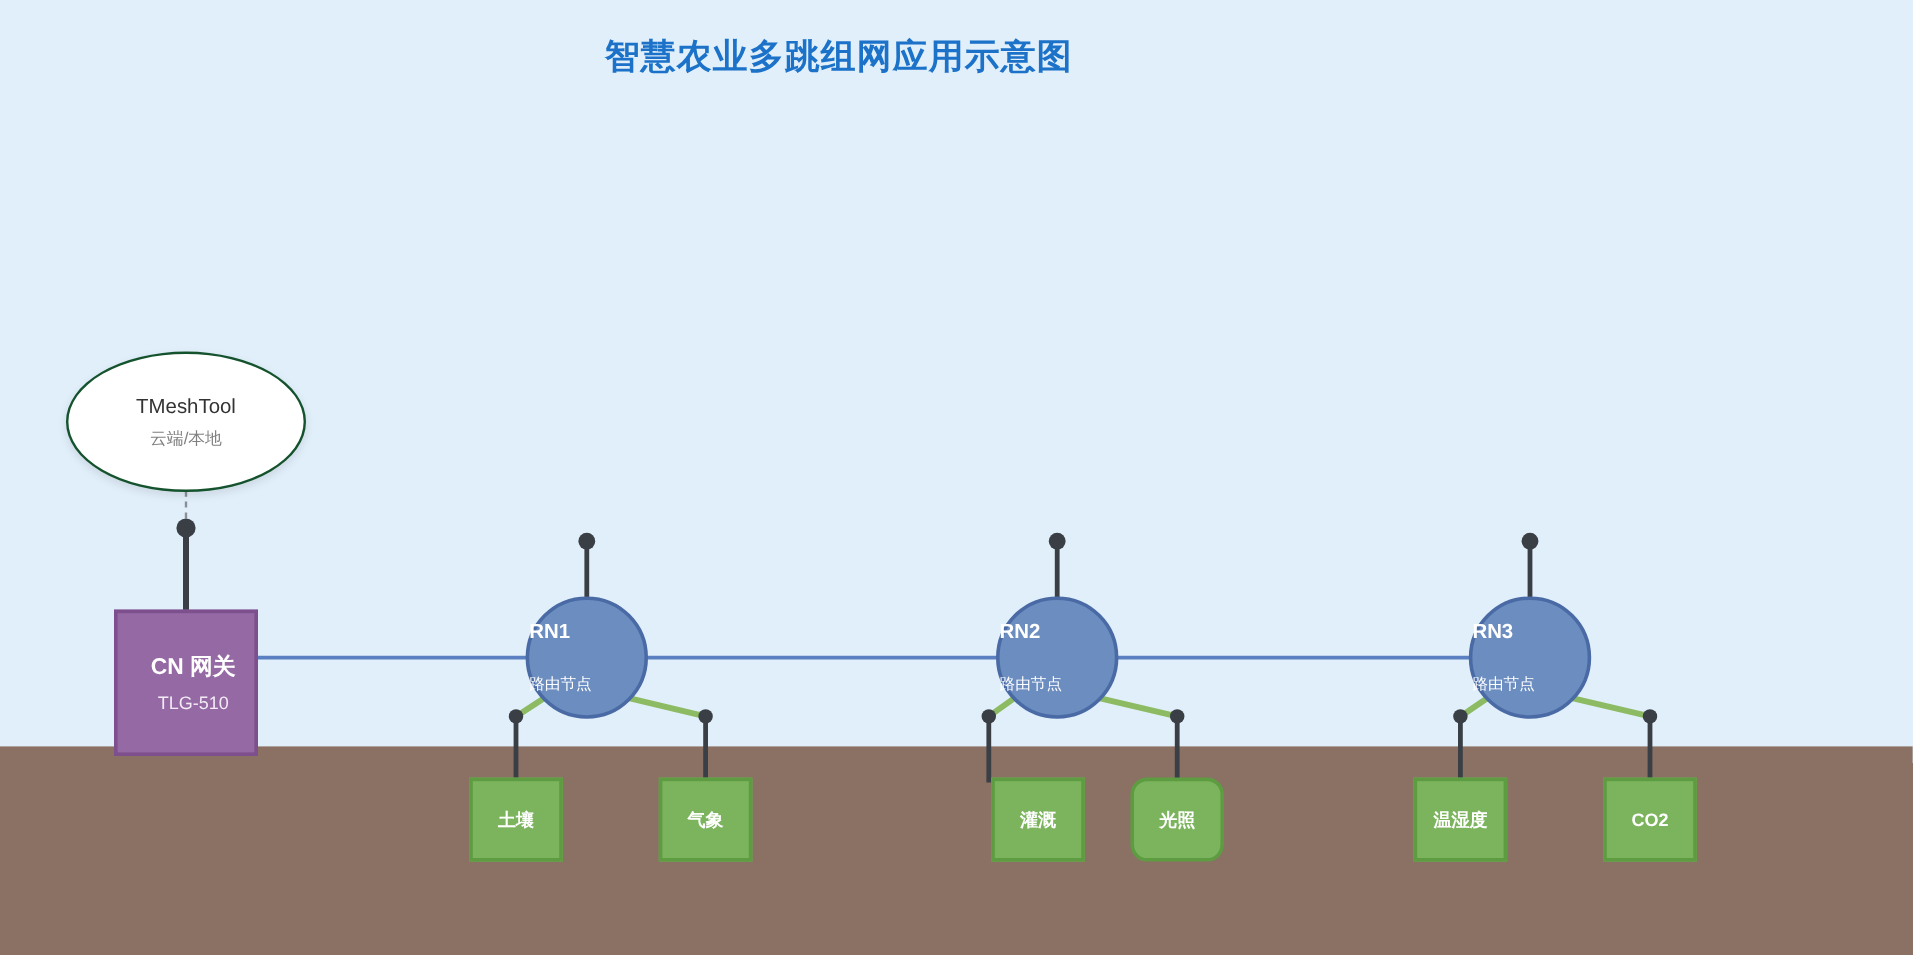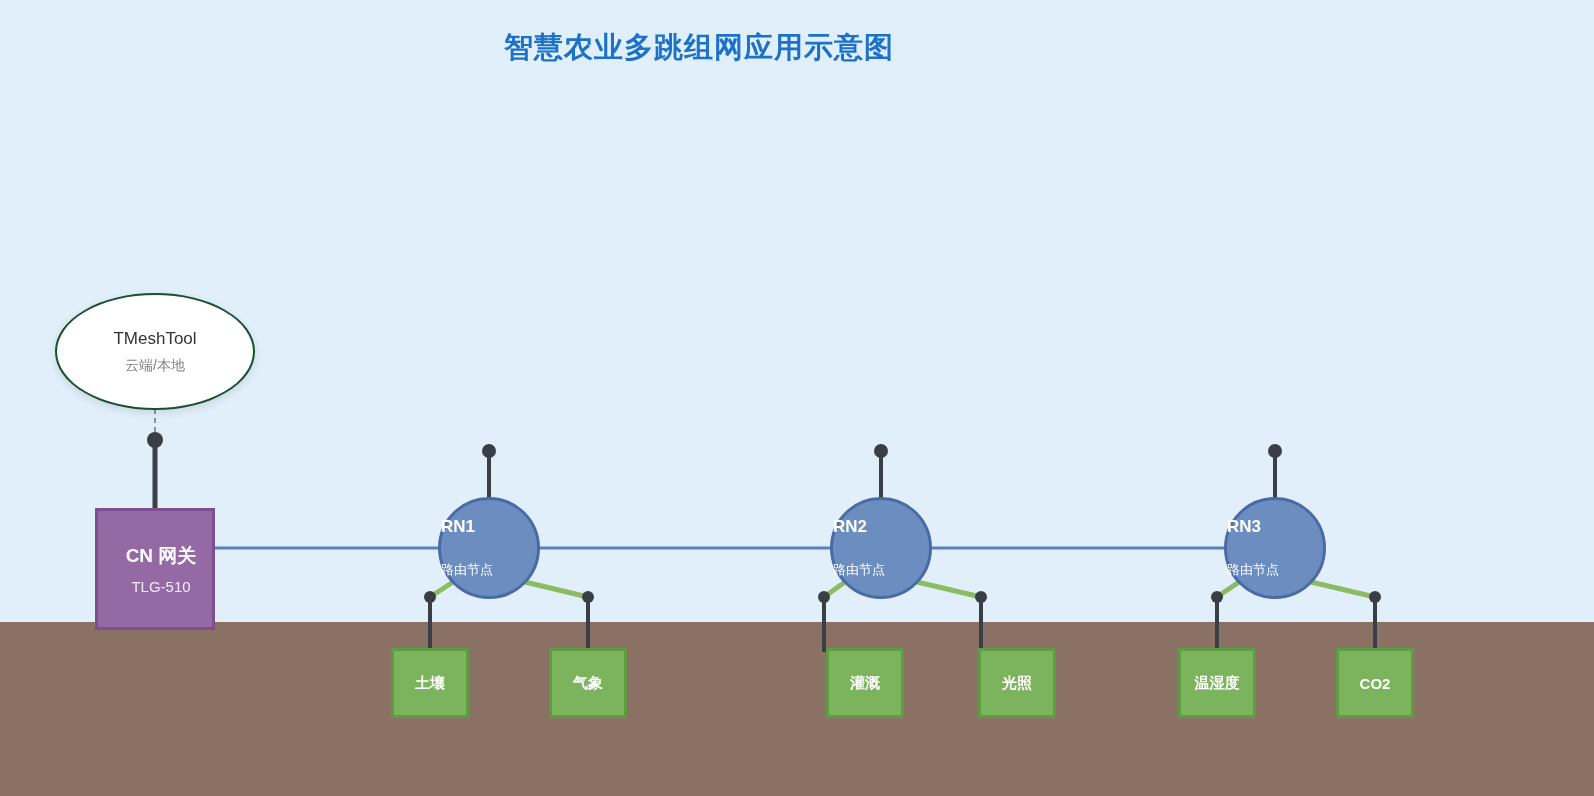--- a/index.html
+++ b/index.html
@@ -146,21 +146,21 @@
 
   <div class="sensor" style="left:391px;">
     <span>土壤</span>
   </div>
   <div class="sensor" style="left:549px;">
     <span>气象</span>
   </div>
   <div class="sensor" style="left:826px;">
     <span>灌溉</span>
   </div>
-  <div class="sensor" style="left:978px;">
+  <div class="sensor" style="left:942px;border-radius:14px;">
     <span>光照</span>
   </div>
   <div class="sensor" style="left:1178px;">
     <span>温湿度</span>
   </div>
   <div class="sensor" style="left:1336px;">
     <span>CO2</span>
   </div>
 
 

